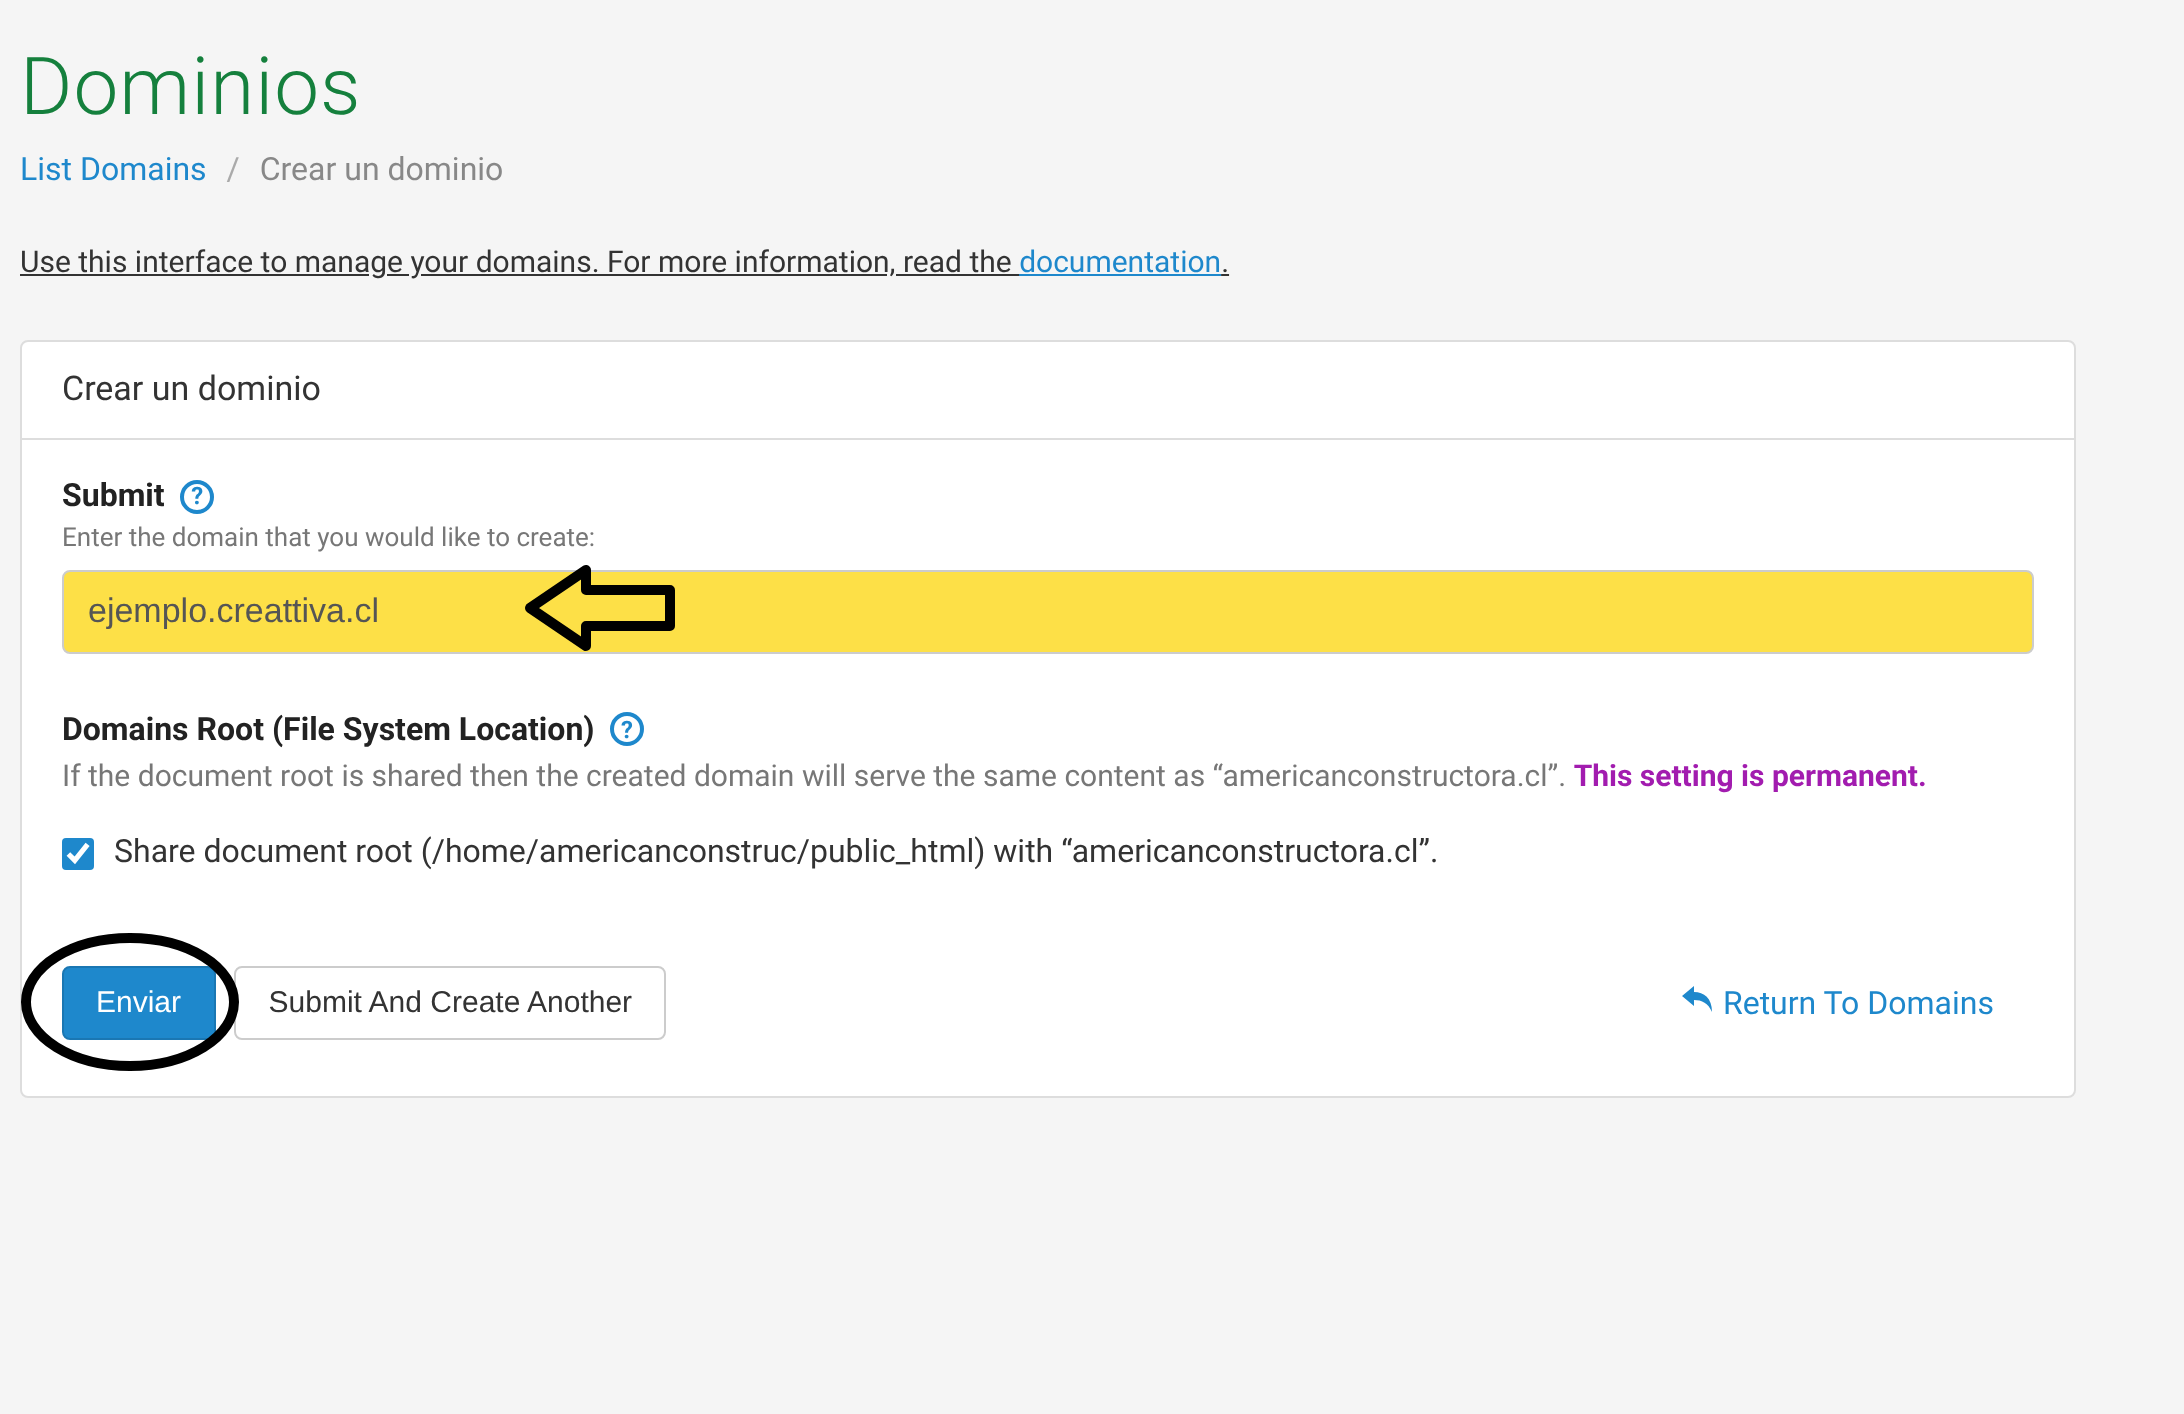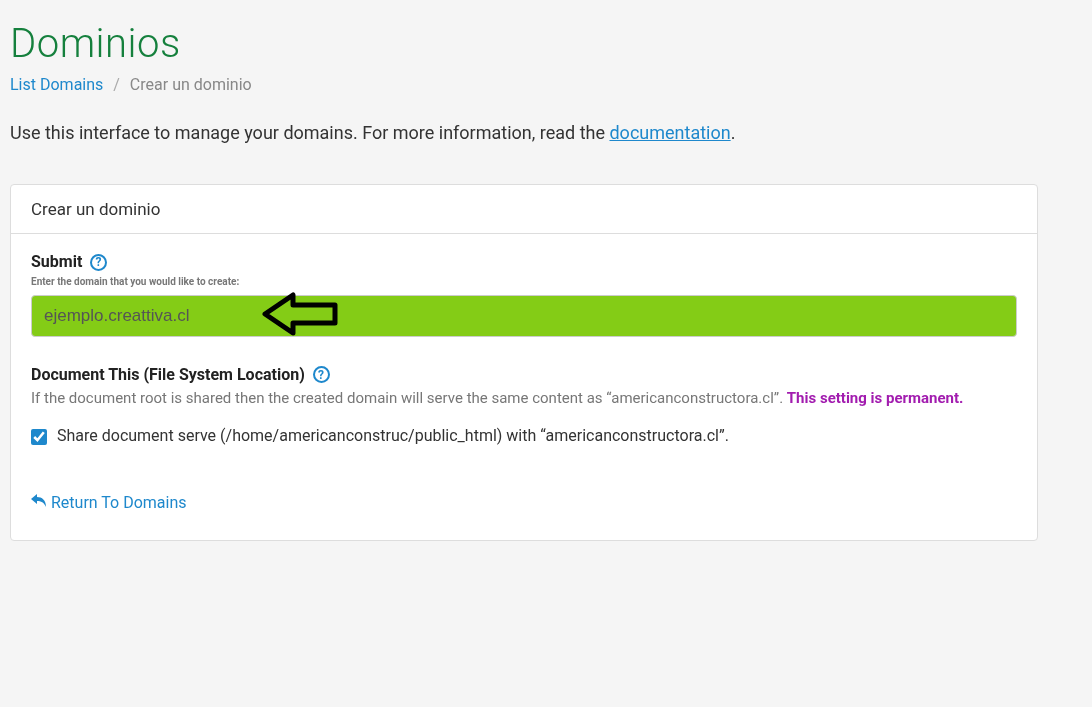--- a/index.html
+++ b/index.html
@@ -22,23 +22,24 @@
       letter-spacing: 0.5px;
     }
     .breadcrumb {
       font-size: 16px;
       margin-bottom: 28px;
     }
     .breadcrumb a { color: #1e88cc; text-decoration: none; }
     .breadcrumb .sep { color: #aaa; margin: 0 6px; }
     .breadcrumb .current { color: #888; }
     .intro {
-      font-size: 18px;
-      color: #333;
-      margin-bottom: 41px;
+      font-size: 15px;
+      color: #333;
+      margin-bottom: 30px;
+      text-decoration: underline;
     }
     .intro a { color: #1e88cc; text-decoration: underline; }
     .panel {
       background: #fff;
       border: 1px solid #ddd;
       border-radius: 4px;
       max-width: 1028px;
     }
     .panel-heading {
       padding: 14px 20px;
@@ -67,33 +68,32 @@
       font-size: 12px;
       font-weight: 700;
       margin-left: 4px;
       cursor: pointer;
       vertical-align: middle;
       position: relative;
       top: -1px;
     }
     .hint {
       color: #777;
-      font-size: 10px;
+      font-size: 13px;
       margin-top: 4px;
       margin-bottom: 8px;
-      font-weight: bold;
     }
     .text-input {
       width: 100%;
       padding: 10px 12px;
       font-size: 17px;
       border: 1px solid #ccc;
       border-radius: 4px;
       color: #555;
-      background: #84cc16;
+      background: #fde047;
     }
     .input-wrap {
       position: relative;
       margin-bottom: 28px;
     }
     .arrow-annot {
       position: absolute;
       left: 230px;
       top: 50%;
       transform: translateY(-50%);
@@ -200,33 +200,44 @@
       <div class="input-wrap">
         <input type="text" class="text-input" value="ejemplo.creattiva.cl" style="">
         <span class="arrow-annot">
           <svg width="80" height="50" viewBox="0 0 80 50">
             <path d="M 4 25 L 32 6 L 32 16 L 74 16 L 74 34 L 32 34 L 32 44 Z" fill="none" stroke="#000" stroke-width="5" stroke-linejoin="round"></path>
           </svg>
         </span>
       </div>
 
       <div>
-        <span class="form-label">Document This (File System Location)</span>
+        <span class="form-label">Domains Root (File System Location)</span>
         <span class="help-icon">?</span>
       </div>
       <div class="docroot-hint">
         <span>If the document root is shared then the created domain will serve the same content as “americanconstructora.cl”. </span><strong>This setting is permanent.</strong>
       </div>
 
       <div class="checkbox-row">
         <input type="checkbox" id="sharecb" checked="" style="">
-        <label for="sharecb">Share document serve (/home/americanconstruc/public_html) with “americanconstructora.cl”.</label>
+        <label for="sharecb">Share document root (/home/americanconstruc/public_html) with “americanconstructora.cl”.</label>
       </div>
 
       <div class="footer-row">
+        <div>
+          <span class="btn-wrap">
+            <button class="btn btn-primary">Enviar</button>
+            <span class="circle-annot">
+              <svg width="120" height="80" viewBox="0 0 120 80">
+                <ellipse cx="60" cy="40" rx="52" ry="32" fill="none" stroke="#000" stroke-width="5"></ellipse>
+              </svg>
+            </span>
+          </span>
+          <button class="btn btn-default">Submit And Create Another</button>
+        </div>
         <a href="#" class="return-link">
           <span>
             <svg width="16" height="14" viewBox="0 0 16 14" fill="#1e88cc">
                 <path d="M6 0 L0 5 L6 10 L6 7 C10 7 13 8.5 15 13 C15 6 11 3 6 3 Z"></path>
               </svg>
           </span>
           <span>Return To Domains</span>
         </a>
       </div>
 

